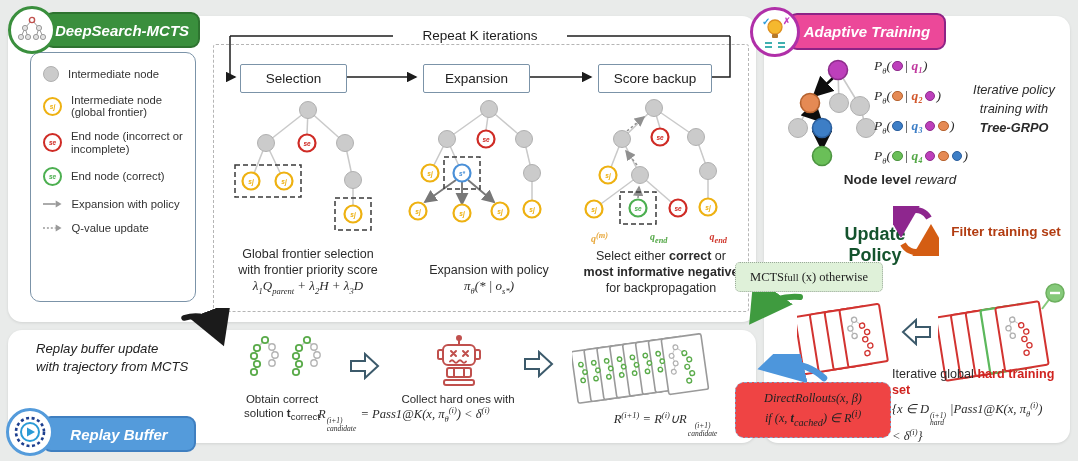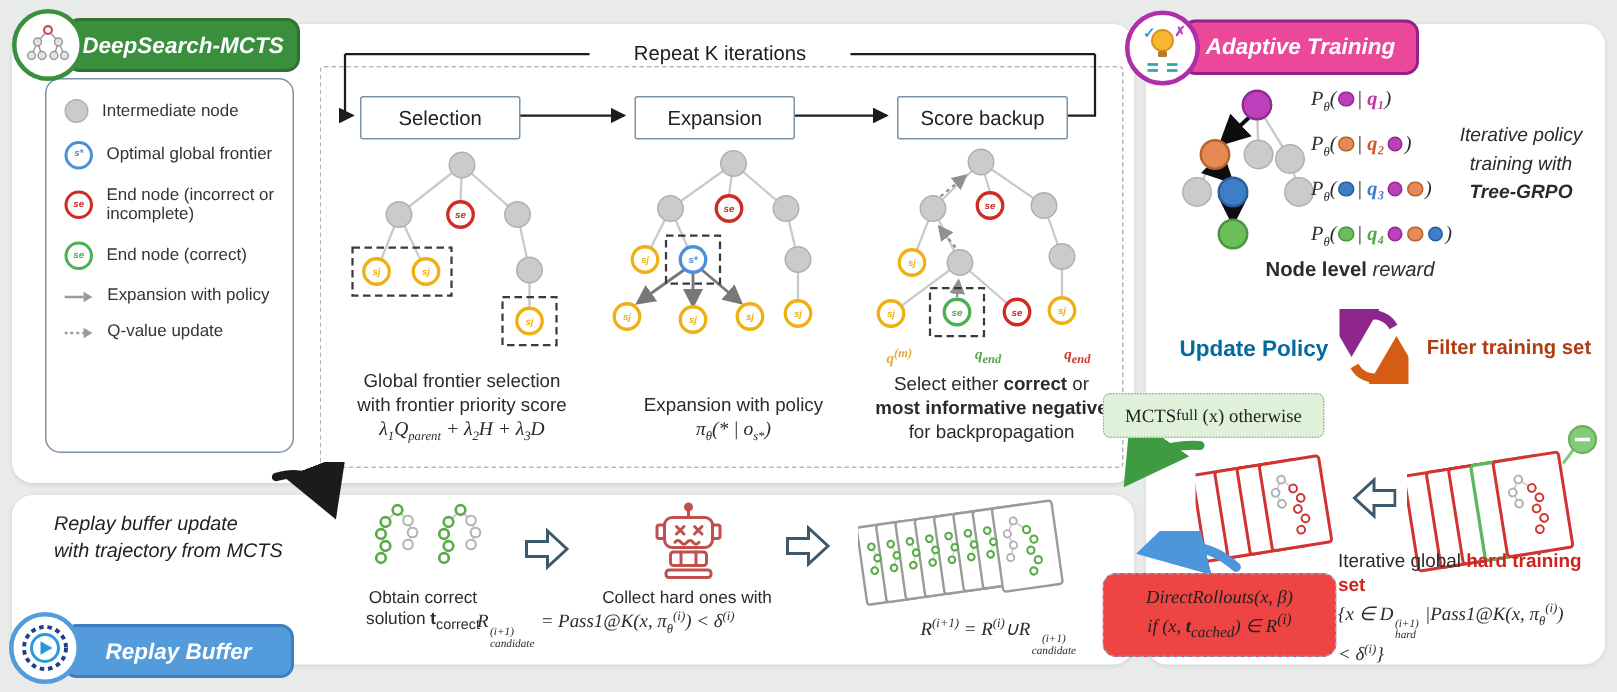--- a/index.html
+++ b/index.html
@@ -111,24 +111,24 @@
 <div class="badge-pill pill-blue" style="left:42px;top:416px;width:150px;height:32px;font-size:15px">
     <span>Replay Buffer</span>
   </div>
 
 <div class="legend" style="left:30px;top:52px;width:166px;height:250px">
   <div class="lg-item">
     <span class="graydot"></span>
     <span class="lbl">Intermediate node</span>
   </div>
   <div class="lg-item">
-    <span class="ring b">
-        <span>s*</span>
+    <span class="ring y">
+        <span>sj</span>
       </span>
-    <span class="lbl">Optimal global frontier</span>
+    <span class="lbl">Intermediate node (global frontier)</span>
   </div>
   <div class="lg-item">
     <span class="ring r">
         <span>se</span>
       </span>
     <span class="lbl">End node (incorrect or incomplete)</span>
   </div>
   <div class="lg-item">
     <span class="ring g">
         <span>se</span>
@@ -362,21 +362,21 @@
 
 <div class="abs" style="left:955px;top:80px;width:118px;text-align:center;font-style:italic;font-size:12.8px;line-height:1.5">
   <span>Iterative policy</span><br><span>training with</span><br>
   <span class="bi">Tree-GRPO</span>
 </div>
 
 <div class="abs" style="left:793px;top:172px;width:214px;text-align:center;font-size:13.5px">
   <span class="bi">Node level</span><i> reward</i>
 </div>
 
-<div class="abs bi" style="left:781px;top:224px;width:110px;text-align:center;font-size:15px;color:#0369a1"><span>Update Policy</span></div>
+<div class="abs bi" style="left:820px;top:224px;width:110px;text-align:center;font-size:18px;color:#14532d"><span>Update Policy</span></div>
 <svg class="abs" style="left:893px;top:206px" width="46" height="50" viewBox="0 0 46 50">
   <defs>
     <marker id="mk-pu" markerWidth="7" markerHeight="7" refX="4" refY="3.5" orient="auto">
         <path d="M0,0 L6,3.5 L0,7 Z" fill="#8e268e"></path>
       </marker>
     <marker id="mk-or" markerWidth="7" markerHeight="7" refX="4" refY="3.5" orient="auto">
         <path d="M0,0 L6,3.5 L0,7 Z" fill="#d45d13"></path>
       </marker>
   </defs>
   <path d="M36,12 A15,16 0 0 0 8,20" fill="none" stroke="#8e268e" stroke-width="6" marker-end="url(#mk-pu)"></path>

